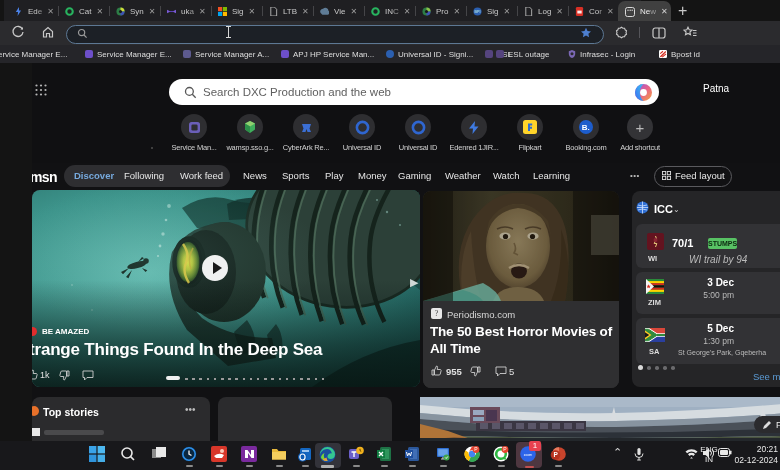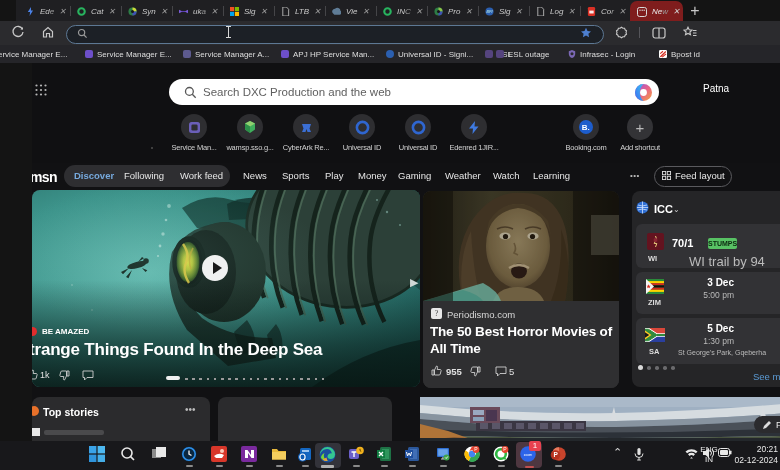--- a/index.html
+++ b/index.html
@@ -1,26 +1,26 @@
 <!DOCTYPE html>
 <html><head>
 <meta charset="utf-8">
 <style>
   html,body{margin:0;padding:0;background:#000;}
   #s{position:relative;width:780px;height:470px;overflow:hidden;background:#141414;
      font-family:"Liberation Sans",sans-serif;}
   .abs{position:absolute;}
   
-  #tabbar{left:16px;top:0;width:637px;height:22px;background:#1f1f22;font-style:italic;}
+  #tabbar{left:4px;top:0;width:637px;height:22px;background:#1f1f22;}
   .tab{position:absolute;top:0;height:22px;display:flex;align-items:center;}
   .tab .fav{width:9px;height:9px;margin-right:5px;flex:0 0 auto;}
   .tab .tt{font-size:8px;color:#c9c9c9;margin-right:5px;white-space:nowrap;}
   .tab .tx{font-size:8px;color:#9a9a9a;}
   .tdiv{position:absolute;top:6px;width:1px;height:10px;background:#454548;}
-  #activetab{top:1px!important;width:46px;height:21px!important;background:#7f1d1d;
+  #activetab{top:1px!important;width:46px;height:21px!important;background:#404040;
      border-radius:7px 7px 0 0;padding-left:7px;}
   
   #toolbar{left:0;top:21px;width:780px;height:24px;background:#2b2b2e;}
   .tbi{position:absolute;color:#c8c8c8;}
   #addr{position:absolute;left:66px;top:4px;width:536px;height:17px;background:#1c2026;
      border:1px solid #5d7894;border-radius:10px;}
   
   #bkbar{left:0;top:45px;width:780px;height:18px;background:#252529;}
   .bk{position:absolute;top:2px;height:14px;display:flex;align-items:center;}
   .bk .bi{width:8px;height:8px;margin-right:4px;border-radius:2px;}
@@ -339,20 +339,29 @@
         <div class="qt">Universal ID</div>
       </div>
     <div class="ql" style="left:414px;">
         <div class="qc">
           <svg width="12" height="13" viewBox="0 0 12 13">
             <path d="M7 0L1 7.5h4L4.5 13l6-7.5h-4z" fill="#3f7ae0"></path>
           </svg>
         </div>
         <div class="qt">Edenred 1JIR...</div>
       </div>
+    <div class="ql" style="left:470px;">
+        <div class="qc">
+          <svg width="14" height="14" viewBox="0 0 14 14">
+            <rect width="14" height="14" rx="2.5" fill="#ffd42a"></rect>
+            <path d="M5 3.5h4.2v2H7v1.3h2v1.9H7V11H5z" fill="#2d6bd0"></path>
+          </svg>
+        </div>
+        <div class="qt">Flipkart</div>
+      </div>
     <div class="ql" style="left:526px;">
         <div class="qc">
           <svg width="14" height="14" viewBox="0 0 14 14">
             <circle cx="7" cy="7" r="7" fill="#1d5dcc"></circle>
             <text x="6.8" y="9.8" font-size="8" font-weight="bold" fill="#fff" text-anchor="middle" font-family="Liberation Sans">B.</text>
           </svg>
         </div>
         <div class="qt">Booking.com</div>
       </div>
     <div class="ql" style="left:580px;">
@@ -582,21 +591,21 @@
 
       <div class="abs" style="left:4px;top:33px;width:174px;height:44px;background:#323235;border-radius:6px;"></div>
       <svg class="abs" style="left:15px;top:42px;" width="17" height="17" viewBox="0 0 17 17">
           <rect width="17" height="17" rx="2" fill="#63131f"></rect>
           <path d="M8.5 3l1 2.8-2.3 4.7h2.6L8.5 14" stroke="#e8c87a" stroke-width="1" fill="none"></path>
           <circle cx="8.5" cy="7" r="2" fill="#8a2433"></circle>
         </svg>
       <span class="abs" style="left:40px;top:46px;font-size:11px;font-weight:bold;color:#fff;">70/1</span>
       <div class="abs" style="left:76px;top:47px;width:29px;height:11px;background:#58c264;border-radius:2px;text-align:center;font-size:7px;font-weight:bold;color:#0c2a10;line-height:11px;">STUMPS</div>
       <span class="abs" style="left:16px;top:63px;font-size:7.5px;font-weight:bold;color:#ddd;">WI</span>
-      <span class="abs" style="left:57px;top:63px;font-size:13px;color:#bbb;white-space:nowrap;">WI trail by 94</span>
+      <span class="abs" style="left:57px;top:63px;font-size:10px;color:#bbb;white-space:nowrap;font-style:italic;">WI trail by 94</span>
 
       <div class="abs" style="left:4px;top:81px;width:174px;height:42px;background:#323235;border-radius:6px;"></div>
       <svg class="abs" style="left:14px;top:88px;" width="18" height="15" viewBox="0 0 18 15">
           <rect width="18" height="15" fill="#2a8a3a"></rect>
           <rect y="2.1" width="18" height="2.1" fill="#ffd200"></rect>
           <rect y="4.2" width="18" height="2.1" fill="#d42b1e"></rect>
           <rect y="6.3" width="18" height="2.4" fill="#111"></rect>
           <rect y="8.7" width="18" height="2.1" fill="#d42b1e"></rect>
           <rect y="10.8" width="18" height="2.1" fill="#ffd200"></rect>
           <path d="M0 0l8 7.5L0 15z" fill="#f4f4f4"></path>

